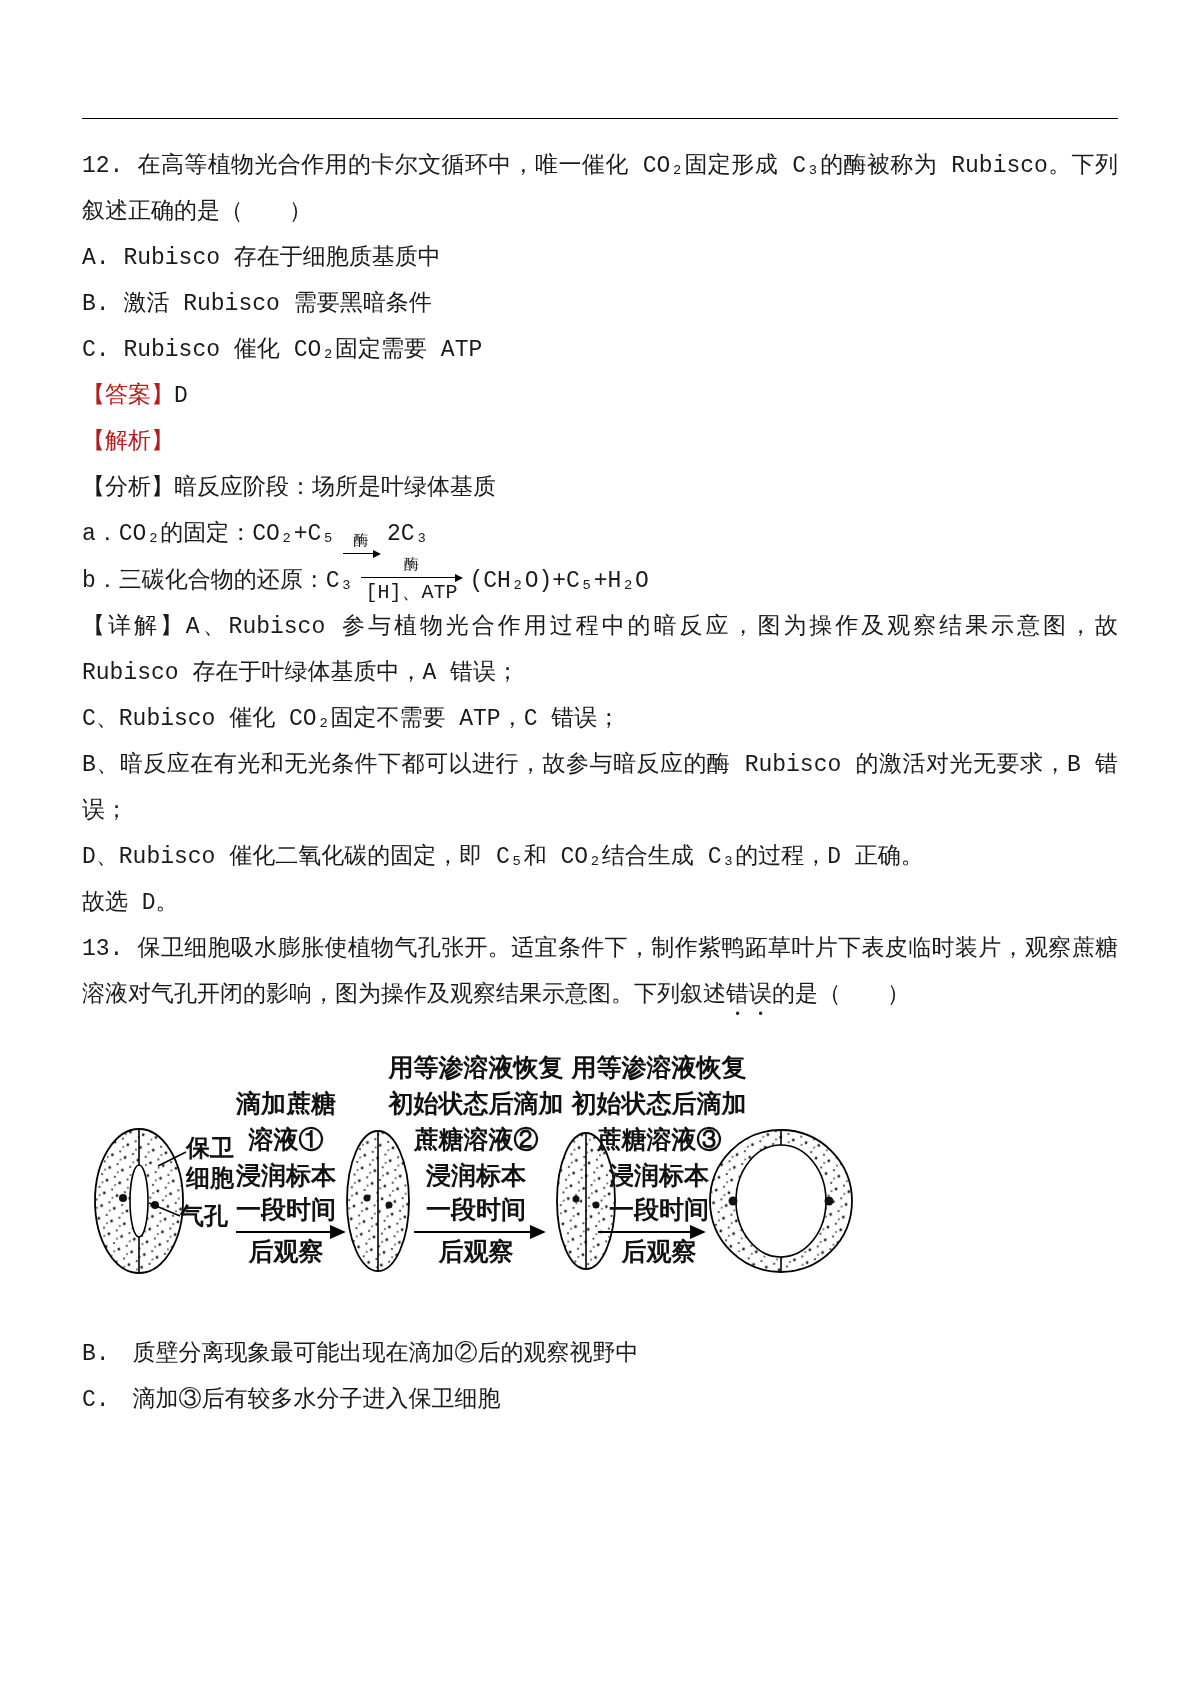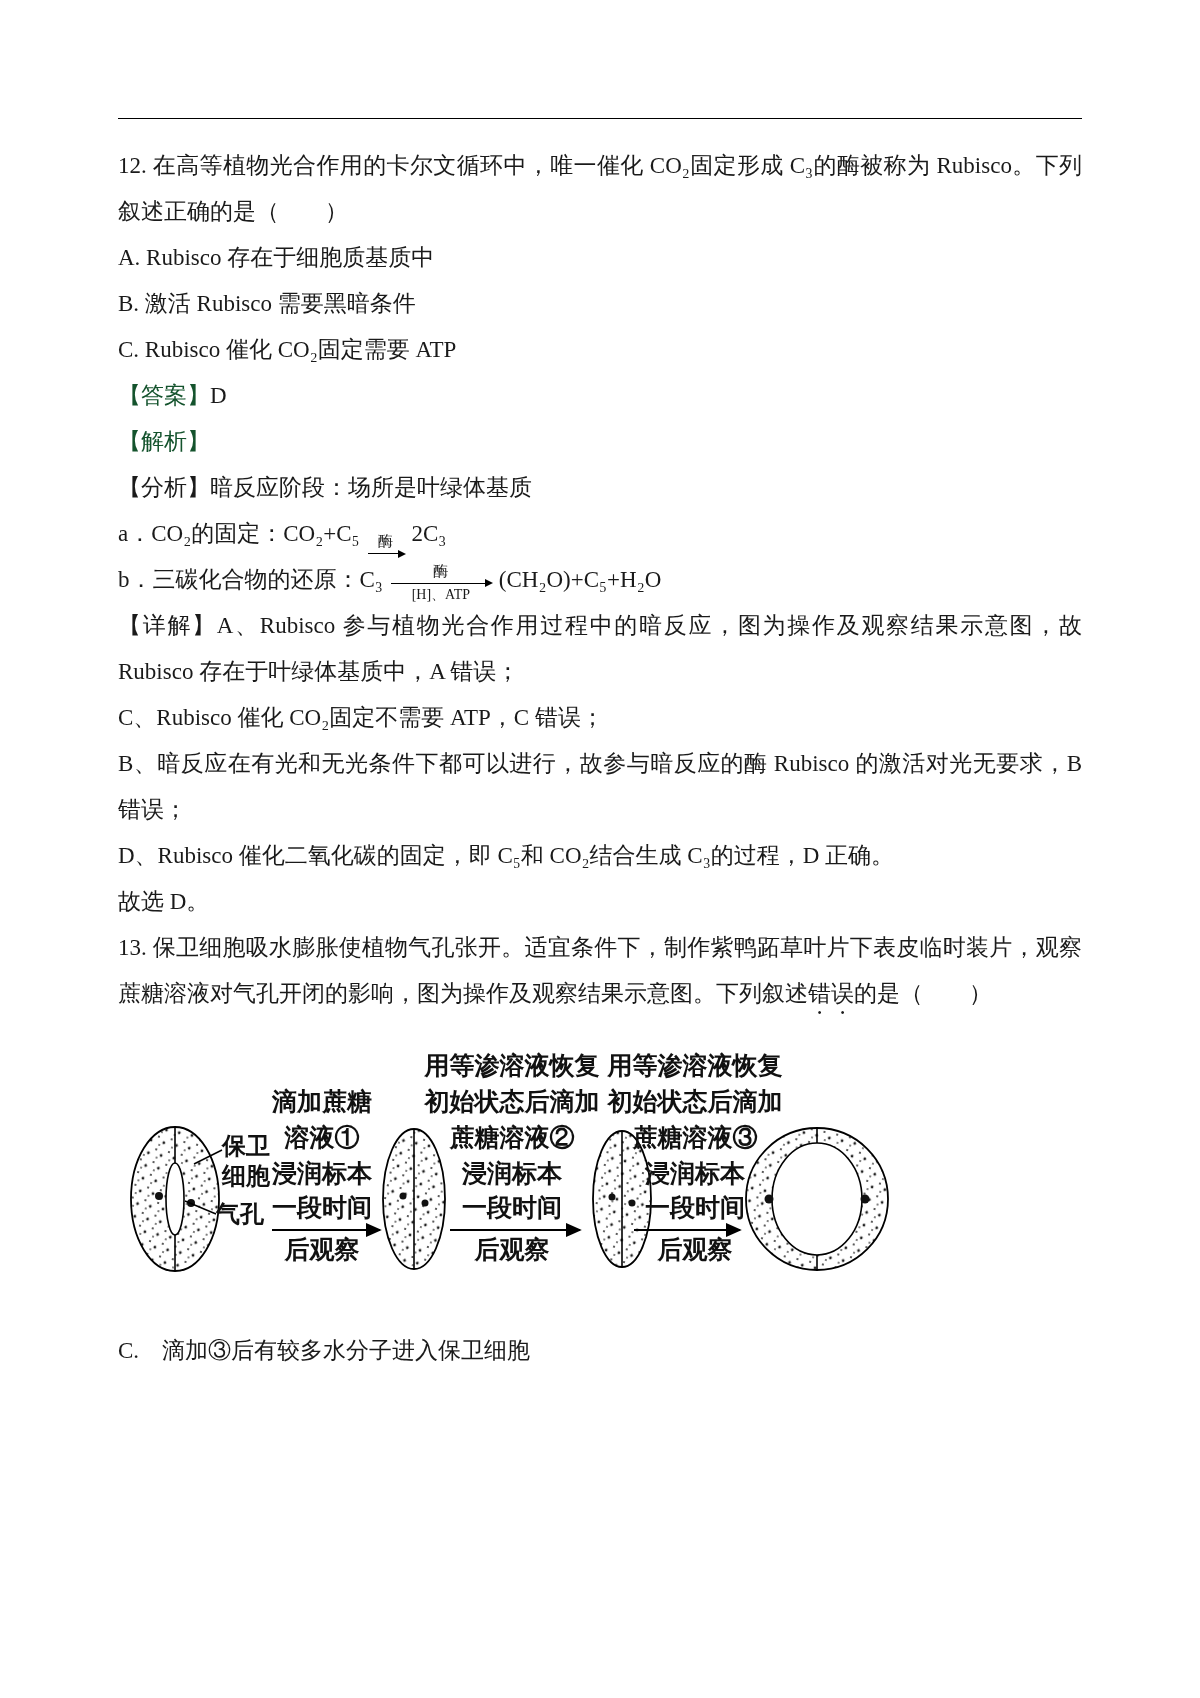--- a/index.html
+++ b/index.html
@@ -1,34 +1,34 @@
 <!DOCTYPE html>
 <html><head>
 <meta charset="utf-8">
 <style>
   html,body{margin:0;padding:0;background:#ffffff;}
   .page{
     width:1200px;height:1698px;background:#fff;position:relative;overflow:hidden;
     font-family:"Liberation Serif","DejaVu Serif",serif;
     font-size:23px;color:#1a1a1a;
   }
-  .content{padding:0 118px;}
+  .content{padding:0 82px;font-family:Liberation Mono, monospace;}
   .top-rule{border-top:1.6px solid #000;height:0;margin:118px 0 0 0;}
   .para{margin:0;line-height:46px;text-align:justify;}
   .first{margin-top:24px;}
-  .blue{color:#14532d;}
+  .blue{color:#b91c1c;}
   .emph{
     -webkit-text-emphasis:filled dot;-webkit-text-emphasis-position:under;
     text-emphasis:filled dot;text-emphasis-position:under right;
   }
   
   .eq{display:flex;align-items:flex-end;flex-wrap:nowrap;}
   .rxn{display:inline-flex;flex-direction:column;align-items:center;margin:0 8px;}
   .rxn-over{font-size:15px;line-height:1.15;}
-  .rxn-under{font-size:14px;line-height:1.15;}
+  .rxn-under{font-size:20px;line-height:1.15;}
   .rxn-arrow{position:relative;height:0;border-top:1.5px solid #000;margin:3px 0;}
   .rxn-arrow.sm{width:36px;}
   .rxn-arrow.lg{width:100px;}
   .rxn-arrow::after{
     content:"";position:absolute;right:-2px;top:-4.5px;
     border-left:8px solid #000;border-top:4px solid transparent;border-bottom:4px solid transparent;
   }
   .figure{margin:26px 0 26px 4px;}
   svg text{font-size:25px;font-weight:bold;fill:#111;font-family:inherit;}
   svg text.small-label{font-size:24px;}
@@ -157,16 +157,17 @@
           <circle cx="695" cy="153" r="71" fill="url(#stip)" stroke="#000" stroke-width="1.8"></circle>
           <ellipse cx="695" cy="153" rx="45" ry="56" fill="#fff" stroke="#000" stroke-width="1.6"></ellipse>
           <line x1="695" y1="82" x2="695" y2="97" stroke="#000" stroke-width="1.6"></line>
           <line x1="695" y1="209" x2="695" y2="224" stroke="#000" stroke-width="1.6"></line>
           <circle cx="647" cy="153" r="4.5" fill="#111"></circle>
           <circle cx="743" cy="153" r="4.5" fill="#111"></circle>
         </g>
       </svg>
     </div>
 
+    <p class="para">B.　质壁分离现象最可能出现在滴加②后的观察视野中</p>
     <p class="para">C.　滴加③后有较多水分子进入保卫细胞</p>
 
   </div>
 </div>
 
 </body></html>

